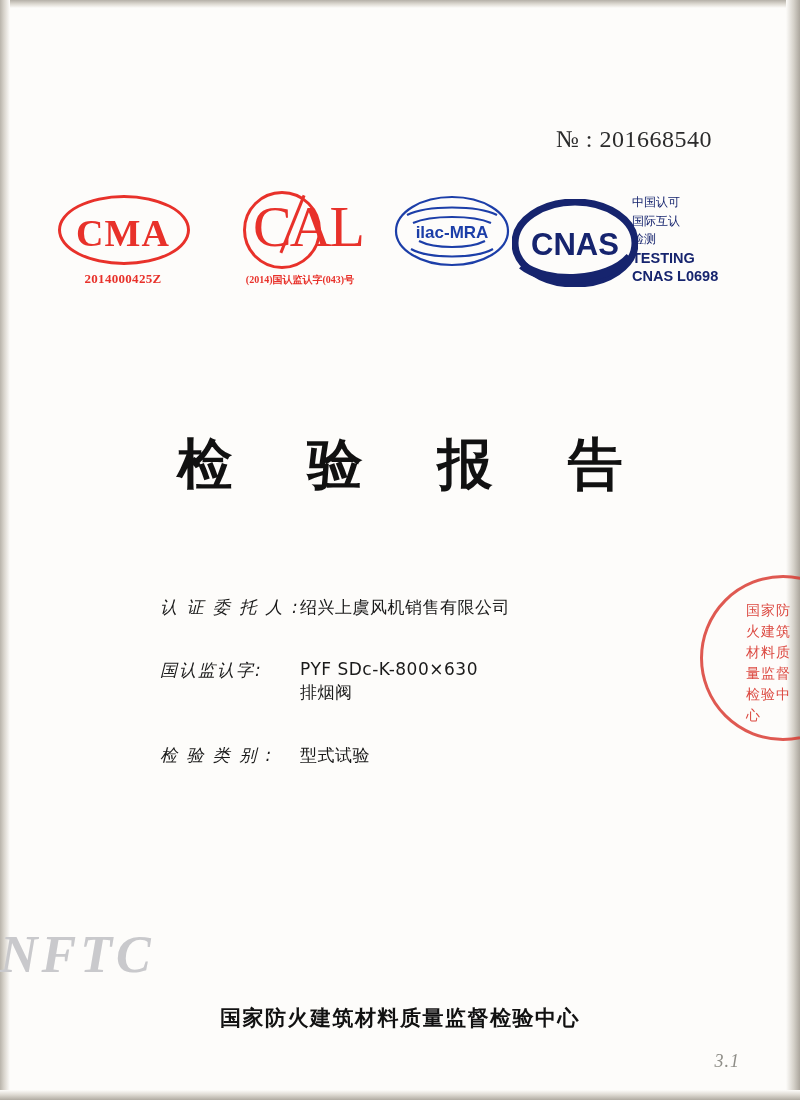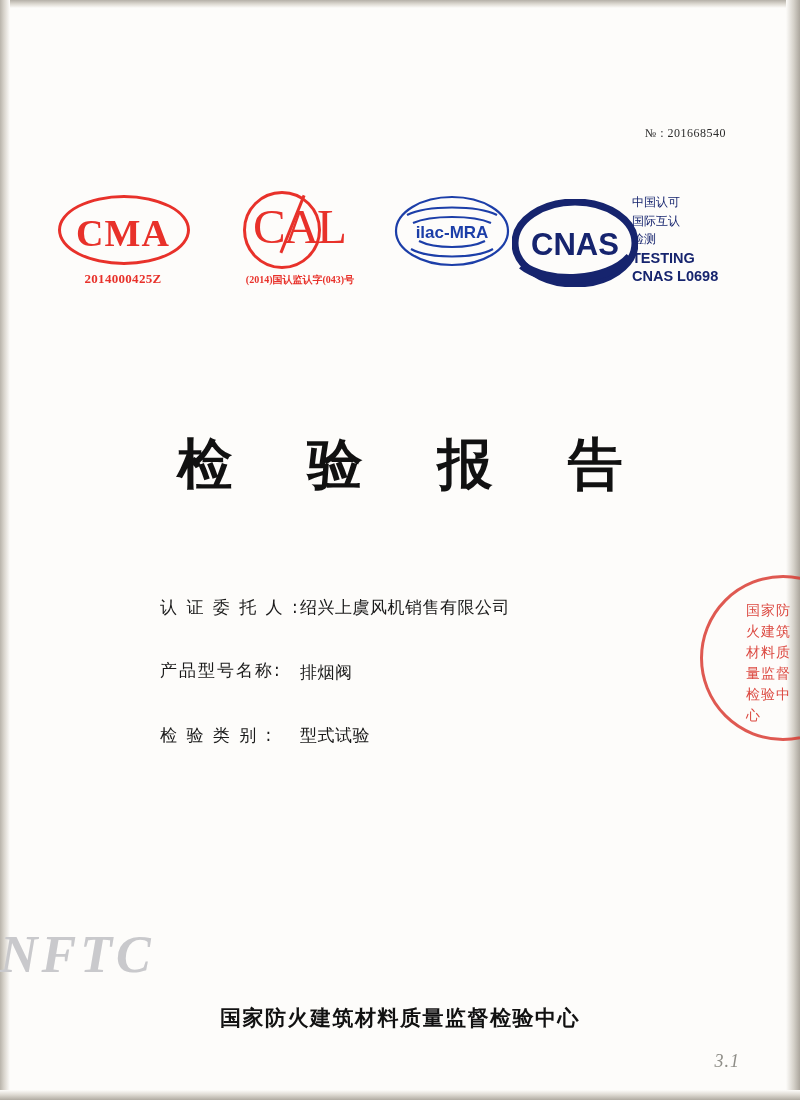--- a/index.html
+++ b/index.html
@@ -42,24 +42,24 @@
   .edge-bottom {
     position: absolute;
     left: 0; bottom: 0;
     width: 800px; height: 10px;
     background: linear-gradient(to top, #b0aba2 0%, #dcd8d0 50%, #fdfcfa 100%);
   }
 
   
   .report-no {
     position: absolute;
-    right: 74px;
+    right: 88px;
     top: 126px;
     font-family: "Liberation Serif", serif;
-    font-size: 12px;
+    font-size: 24px;
     color: #2b2b2b;
     letter-spacing: 0.5px;
     white-space: nowrap;
   }
 
   
   .logo-row {
     position: absolute;
     left: 0;
     top: 185px;
@@ -126,24 +126,24 @@
     width: 72px; height: 72px;
     border: 3.5px solid #e8312a;
     border-radius: 50%;
   }
   .cal-letters {
     position: absolute;
     left: 38px; top: 2px;
     width: 110px; height: 72px;
     line-height: 72px;
     font-family: "Liberation Serif", serif;
-    font-size: 49px;
+    font-size: 58px;
     color: #e8312a;
     letter-spacing: -2px;
-    text-align: left;
+    text-align: center;
     padding-left: 10px;
     box-sizing: border-box;
   }
   .cal-slash {
     position: absolute;
     left: 86px; top: 4px;
     width: 2.5px; height: 62px;
     background: #e8312a;
     transform: rotate(22deg);
   }
@@ -219,20 +219,21 @@
     margin-bottom: 40px;
     font-family: "DejaVu Sans", sans-serif;
     font-size: 17px;
     color: #1a1a1a;
   }
   .field-label {
     width: 140px;
     flex: 0 0 140px;
     letter-spacing: 2px;
     white-space: nowrap;
+    font-style: italic;
   }
   .field-value {
     flex: 1;
     letter-spacing: 0.5px;
   }
   .field-value .line2 {
     display: block;
     margin-top: 2px;
   }
   .value-serif {
@@ -379,22 +380,23 @@
   <div class="fields">
 
     <div class="field-row">
       <div class="field-label">认 证 委 托 人 :</div>
       <div class="field-value">
         <span>绍兴上虞风机销售有限公司</span>
       </div>
     </div>
 
     <div class="field-row">
-      <div class="field-label">产品型号名称:</div>
+      <div class="field-label">国认监认字:</div>
       <div class="field-value">
+        <span class="value-serif">PYF  SDc-K-800×630</span>
         <span class="line2">排烟阀</span>
       </div>
     </div>
 
     <div class="field-row">
       <div class="field-label">检 验 类 别 :</div>
       <div class="field-value">
         <span>型式试验</span>
       </div>
     </div>

